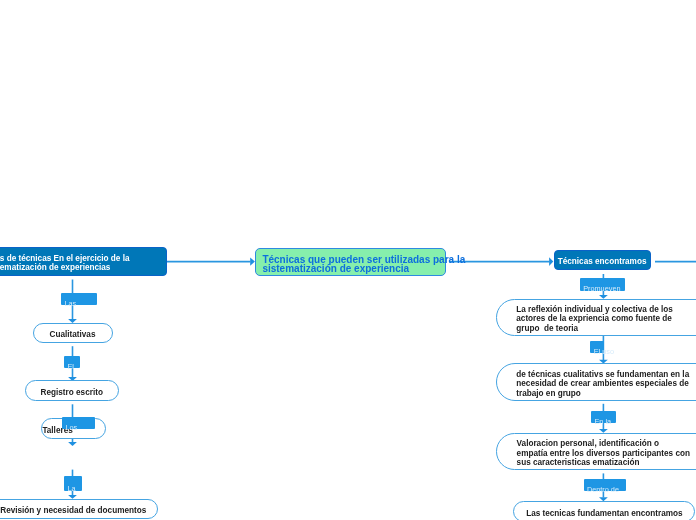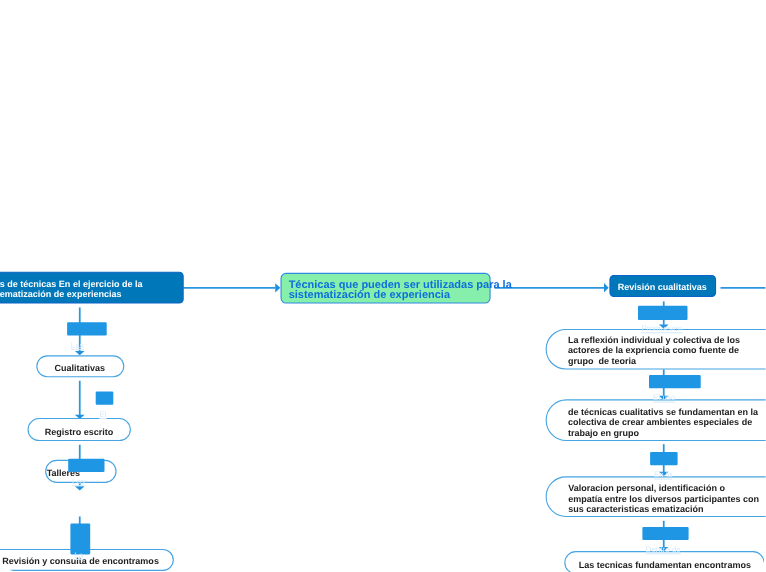--- a/index.html
+++ b/index.html
@@ -1,31 +1,31 @@
 <!DOCTYPE html>
 <html><head>
 <meta charset="utf-8">
 <style>
   html,body{margin:0;padding:0;}
   body{width:696px;height:520px;background:#ffffff;overflow:hidden;
        font-family:"Liberation Sans",sans-serif;}
-  #stage{position:relative;width:696px;height:520px;overflow:hidden;border-radius:17px;}
+  #stage{position:relative;width:696px;height:520px;overflow:hidden;}
   svg#wires{position:absolute;left:0;top:0;width:696px;height:520px;pointer-events:none;}
   .node{position:absolute;box-sizing:border-box;display:flex;align-items:center;}
   .node .txt{display:block;white-space:pre;position:relative;top:2px;}
   .n-dark{background:#0077b8;border:1.4px solid #0a63c8;border-radius:4px;color:#ffffff;
           font-weight:bold;font-size:8.2px;line-height:9.3px;}
   .n-blue{background:#86efac;border:1.5px solid #2e8ae0;border-radius:5px;color:#0d6fdd;
           font-weight:bold;font-size:10px;line-height:9.3px;}
   .n-pill{background:#fff;border:1.3px solid #45a4e2;border-radius:999px;color:#212121;
           font-weight:bold;font-size:8.2px;line-height:9.3px;}
   .lbl{position:absolute;background:#1e96e4;border-radius:1px;color:#d6ebfa;
        font-size:7.3px;line-height:12.3px;display:flex;align-items:center;justify-content:flex-start;
        font-weight:normal;white-space:pre;box-sizing:border-box;padding-left:3.3px;}
-  .lbl span{display:block;position:relative;top:15px;text-decoration:underline;}
+  .lbl span{display:block;position:relative;top:5px;}
 </style>
 </head>
 <body>
 
 <div id="stage">
 
   <svg id="wires" viewBox="0 0 696 520">
     <g stroke="#2a96e0" stroke-width="1.6" fill="none">
       <path d="M166.5,261.6 L250.5,261.6"></path>
       <path d="M449.6,261.6 L549.5,261.6"></path>
@@ -57,72 +57,72 @@
     <span class="txt">s de técnicas En el ejercicio de la
 ematización de experiencias</span>
   </div>
 
   <div class="node n-blue" style="left:254.6px;top:248.4px;width:191.4px;height:28px;padding:0 6.8px;">
     <span class="txt">Técnicas que pueden ser utilizadas para la
 sistematización de experiencia</span>
   </div>
 
   <div class="node n-dark" style="left:553.6px;top:249.8px;width:97px;height:20.7px;justify-content:center;">
-    <span class="txt">Revisión cualitativas</span>
+    <span class="txt">Técnicas encontramos</span>
   </div>
 
   <div class="node n-pill" style="left:24.5px;top:380.2px;width:94.5px;height:20.6px;justify-content:center;">
     <span class="txt">Registro escrito</span>
   </div>
   <div class="node n-pill" style="left:32.5px;top:322.8px;width:80px;height:20.4px;justify-content:center;">
     <span class="txt">Cualitativas</span>
   </div>
   <div class="node n-pill" style="left:41.4px;top:418px;width:64.3px;height:21.2px;justify-content:flex-start;">
     <span class="txt">Talleres</span>
   </div>
   <div class="node n-pill" style="left:-11px;top:498.9px;width:168.5px;height:20.4px;justify-content:center;">
-    <span class="txt">Revisión y consulta de encontramos</span>
+    <span class="txt">Revisión y necesidad de documentos</span>
   </div>
 
   <div class="node n-pill" style="left:496.1px;top:298.6px;width:230px;height:37px;padding:0 19.2px;">
     <span class="txt">La reflexión individual y colectiva de los
 actores de la expriencia como fuente de
 grupo  de teoria</span>
   </div>
   <div class="node n-pill" style="left:496.1px;top:363.4px;width:230px;height:37.2px;padding:0 19.2px;">
     <span class="txt">de técnicas cualitativs se fundamentan en la
-colectiva de crear ambientes especiales de
+necesidad de crear ambientes especiales de
 trabajo en grupo</span>
   </div>
   <div class="node n-pill" style="left:496.4px;top:432.6px;width:230px;height:37.2px;padding:0 19.2px;">
     <span class="txt">Valoracion personal, identificación o
 empatía entre los diversos participantes con
 sus caracteristicas ematización</span>
   </div>
   <div class="node n-pill" style="left:513.3px;top:501px;width:182.2px;height:21px;justify-content:center;">
     <span class="txt">Las tecnicas fundamentan encontramos</span>
   </div>
 
   <div class="lbl" style="left:61.1px;top:293.2px;width:36px;height:12.2px;">
     <span>Las</span>
   </div>
-  <div class="lbl" style="left:64.1px;top:355.9px;width:16.1px;height:11.8px;margin-left:23px;">
+  <div class="lbl" style="left:64.1px;top:355.9px;width:16.1px;height:11.8px;">
     <span>El</span>
   </div>
   <div class="lbl" style="left:62.1px;top:417.1px;width:33px;height:12.1px;">
     <span>Los</span>
   </div>
-  <div class="lbl" style="left:64.2px;top:476.2px;width:17.5px;height:28px;">
+  <div class="lbl" style="left:64.2px;top:476.2px;width:17.5px;height:15px;">
     <span>La</span>
   </div>
 
   <div class="lbl" style="left:579.9px;top:278.4px;width:45.2px;height:12.3px;">
     <span>Promueven</span>
   </div>
-  <div class="lbl" style="left:590.4px;top:341.2px;width:47px;height:12.0px;">
+  <div class="lbl" style="left:590.4px;top:341.2px;width:14px;height:12.0px;">
     <span>El uso</span>
   </div>
   <div class="lbl" style="left:591.2px;top:411.0px;width:25.3px;height:12.0px;text-align:right;">
     <span>En la</span>
   </div>
   <div class="lbl" style="left:583.6px;top:479.0px;width:42.0px;height:12.3px;">
     <span>Dentro de</span>
   </div>
 
 </div>

